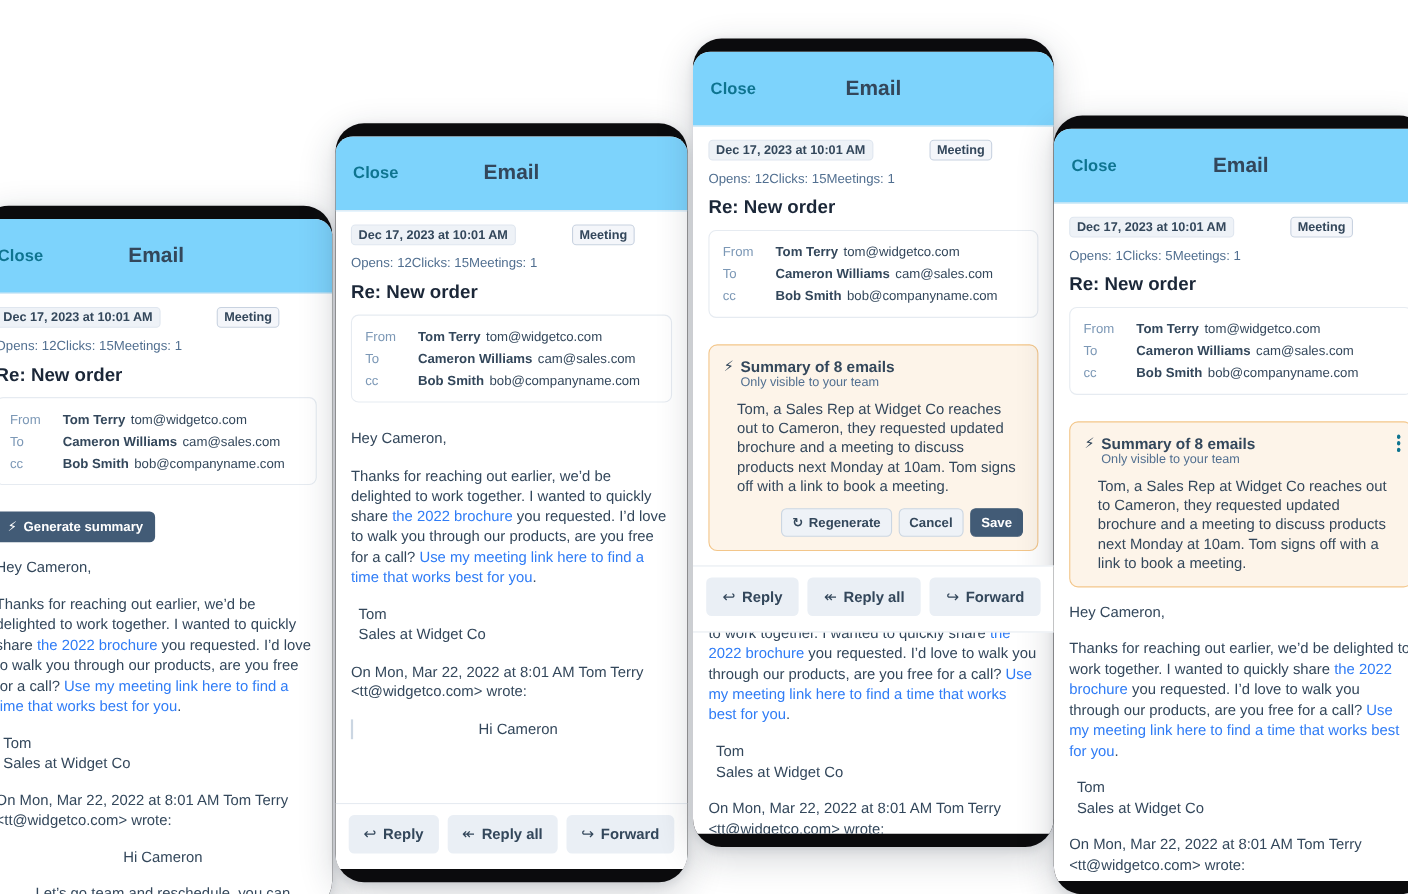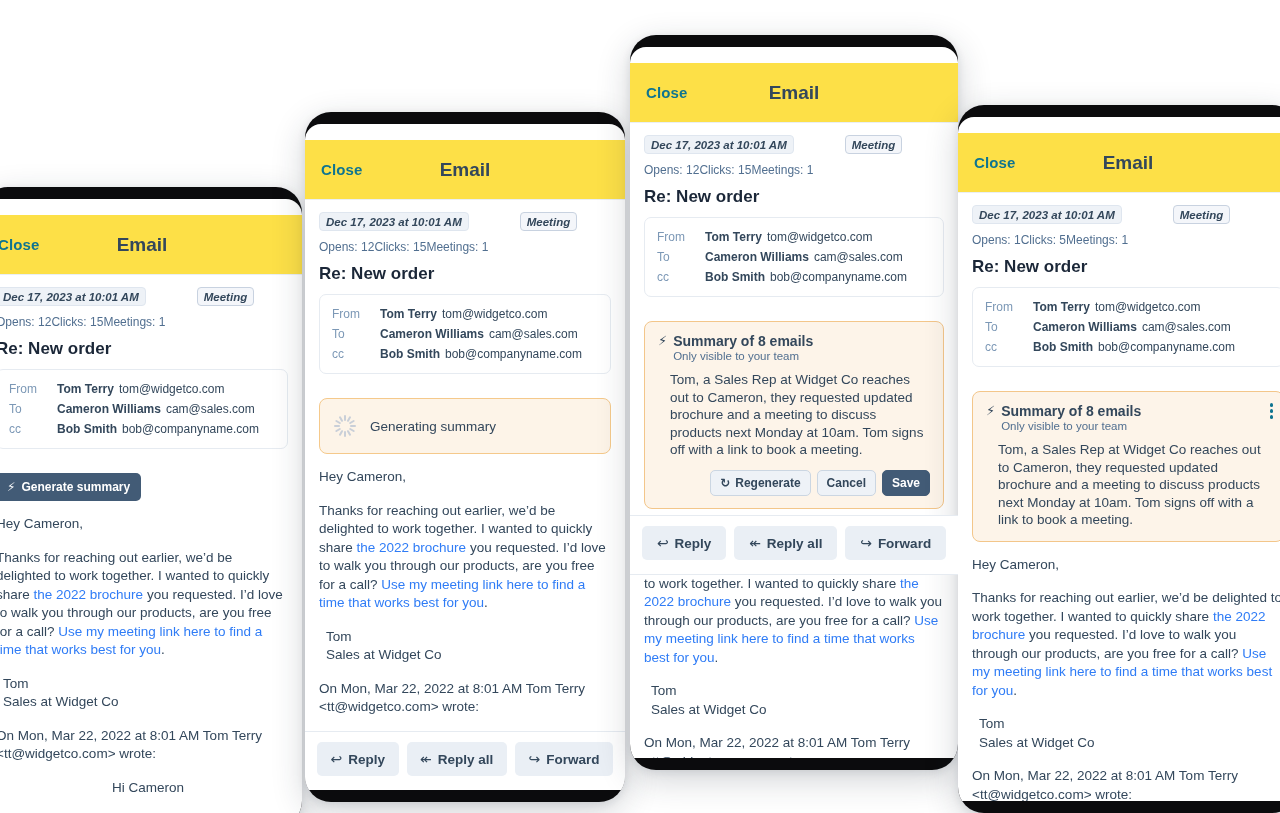--- a/index.html
+++ b/index.html
@@ -39,28 +39,27 @@
 
   
   #phone1 { left: -18px;  top: 187px; width: 320px; height: 640px; }
   #phone2 { left: 305px;  top: 112px; width: 320px; height: 690px; }
   #phone3 { left: 630px;  top: 35px;  width: 328px; height: 735px; }
   #phone4 { left: 958px;  top: 105px; width: 340px; height: 708px; }
 
   
   .hdr {
     flex: 0 0 auto;
-    height: 60px;
-    background: #fde047;
+    height: 68px;
+    background: #7dd3fc;
     border-bottom: 1px solid #eaeff4;
     display: flex;
     align-items: center;
     padding: 0 16px;
     position: relative;
-    margin-top: 16px;
   }
   .hdr-close {
     color: #0e7490;
     font-size: 15px;
     font-weight: 600;
     letter-spacing: .1px;
     cursor: pointer;
   }
   .hdr-title {
     position: absolute;
@@ -84,21 +83,20 @@
   .pill-row { display: flex; align-items: center; gap: 7px; margin-bottom: 9px; }
   .pill {
     font-size: 11.5px;
     font-weight: 700;
     color: #33475b;
     background: #eef2f7;
     border: 1px solid #dfe6ef;
     border-radius: 4px;
     padding: 2.5px 6px;
     white-space: nowrap;
-    font-style: italic;
   }
   .pill.tag { background: #f4f6fa; border-color: #c8d2e0; margin-left: 44px; }
 
   .stats {
     font-size: 12px;
     color: #516f90;
     margin-bottom: 10px;
     display: flex; 
   }
   .stats span { white-space: nowrap; }
@@ -359,37 +357,20 @@
             <span class="recip-val">Cameron Williams</span>
             <span class="recip-val"><em>cam@sales.com</em></span>
           </div>
           <div class="recip-row">
             <span class="recip-label">cc</span>
             <span class="recip-val">Bob Smith</span>
             <span class="recip-val"><em>bob@companyname.com</em></span>
           </div>
         </div>
 
-        <div class="card-loading">
-          <div class="spinner">
-            <i style="transform:rotate(0deg)"></i>
-              <i style="transform:rotate(30deg)"></i>
-              <i style="transform:rotate(60deg)"></i>
-            <i style="transform:rotate(90deg)"></i>
-              <i style="transform:rotate(120deg)"></i>
-              <i style="transform:rotate(150deg)"></i>
-            <i style="transform:rotate(180deg)"></i>
-              <i style="transform:rotate(210deg)"></i>
-              <i style="transform:rotate(240deg)"></i>
-            <i style="transform:rotate(270deg)"></i>
-              <i style="transform:rotate(300deg)"></i>
-              <i style="transform:rotate(330deg)"></i>
-          </div>
-          <span class="loading-txt">Generating summary</span>
-        </div>
 
         <div class="msg">
           <p>Hey Cameron,</p>
           <p><span>Thanks for reaching out earlier, we’d be delighted to work together. I wanted to quickly share </span><span class="lnk">the 2022 brochure</span><span> you requested. I’d love to walk you through our products, are you free for a call? </span><span class="lnk">Use my meeting link here to find a time that works best for you</span><span>.</span></p>
           <p>
             <span class="sigline">Tom</span><br>
             <span class="sigline">Sales at Widget Co</span>
           </p>
           <p>On Mon, Mar 22, 2022 at 8:01 AM Tom Terry &lt;tt@widgetco.com&gt; wrote:</p>
           <div class="quote">

